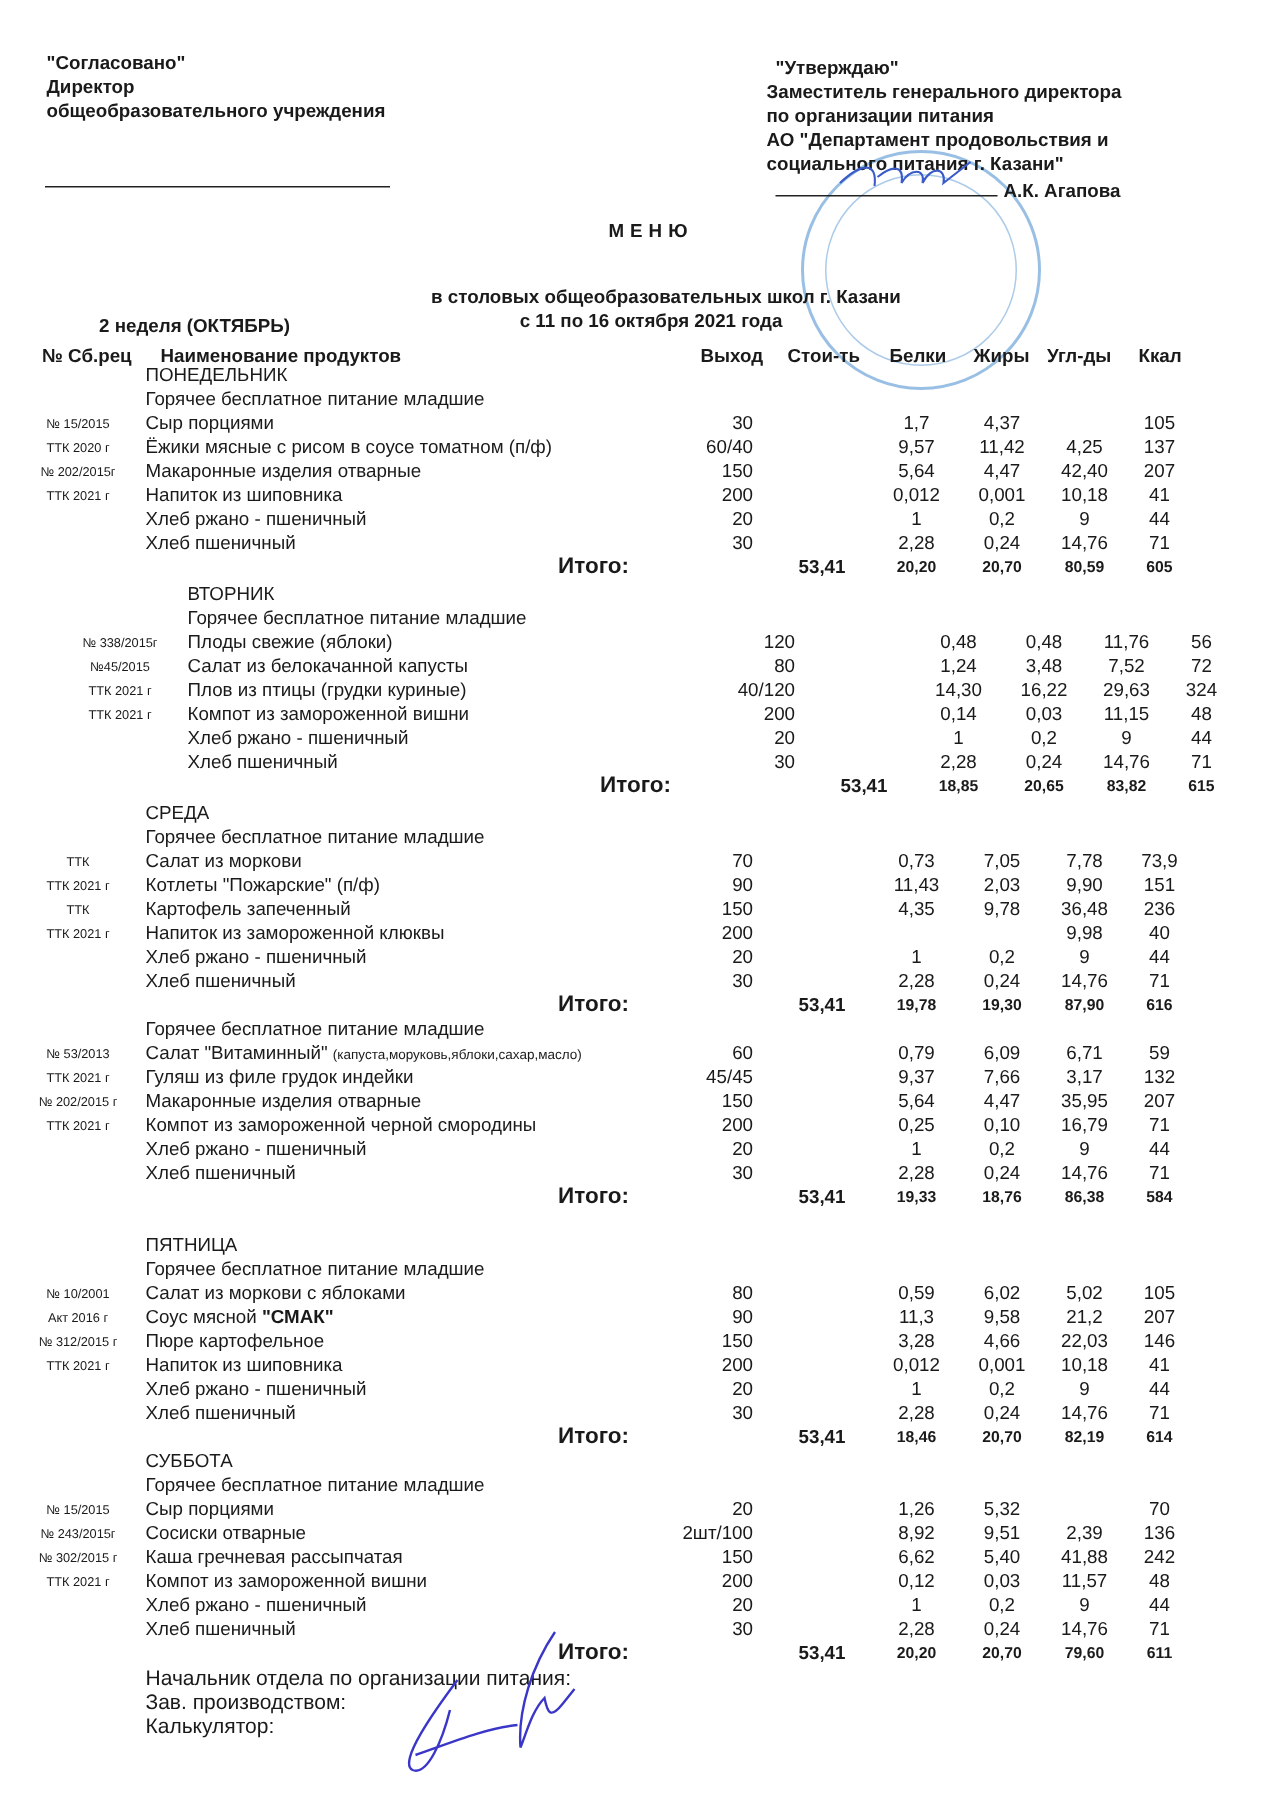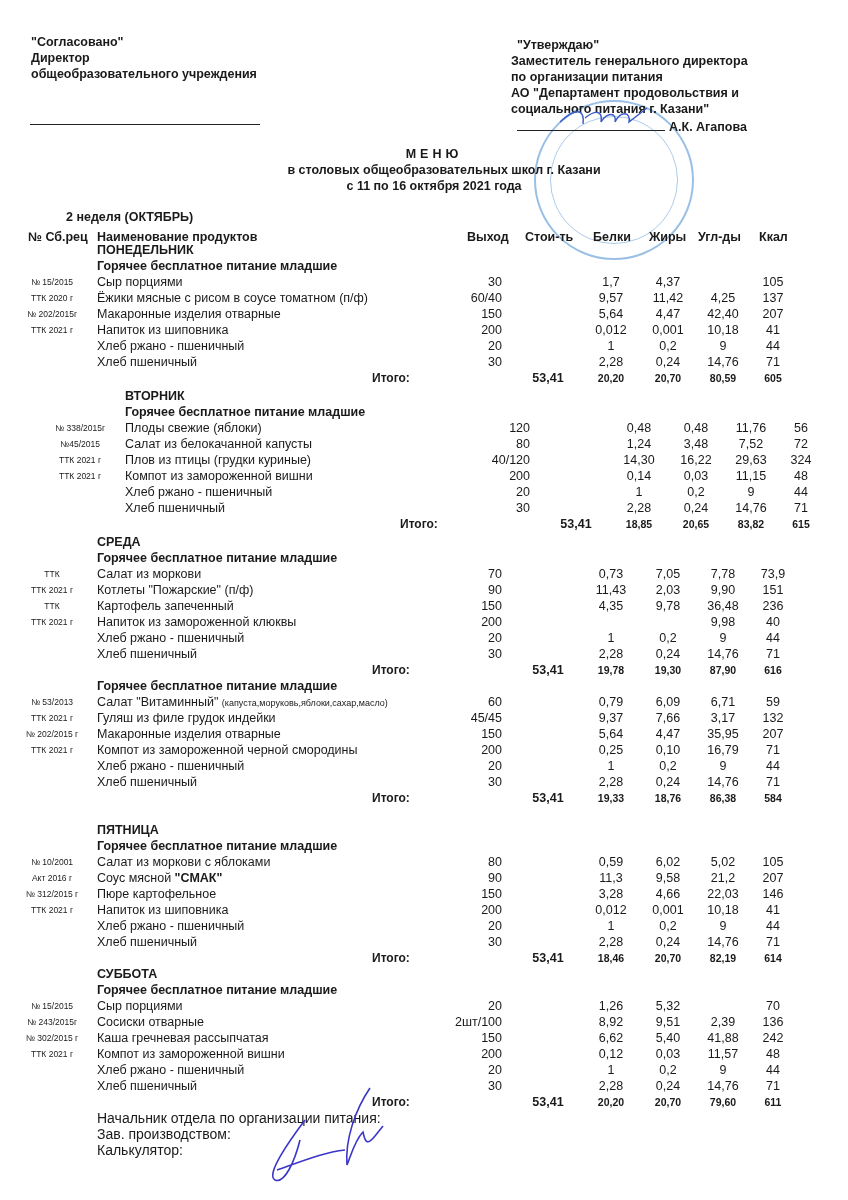--- a/index.html
+++ b/index.html
@@ -10,55 +10,55 @@
   .abs { position: absolute; }
   .hdr-left { left: 31px; top: 34px; font-size: 12.5px; font-weight: bold; line-height: 16px; }
   .sig-line-left { left: 30px; top: 124px; width: 230px; border-top: 1.5px solid #222; }
   .hdr-right { left: 511px; top: 37px; font-size: 12.5px; font-weight: bold; line-height: 16px; }
   .hdr-right .r0 { padding-left: 6px; }
   .sig-row { position: relative; height: 16px; }
   .sig-row .line { position: absolute; left: 6px; top: 13px; width: 148px; border-top: 1.5px solid #222; }
   .sig-row .name { position: absolute; left: 158px; top: 2px; }
   .title-block { left: 0; width: 848px; top: 146px; text-align: center; font-size: 12.5px; font-weight: bold; line-height: 16px; }
   .title-block .t1 { letter-spacing: 4px; padding-left: 20px; }
-  .title-block .t2 { padding-left: 40px; }
+  .title-block .t2 { padding-left: 40px; margin-top: 28px; }
   .title-block .t3 { padding-left: 20px; }
 
   .stamp { left: 534px; top: 100px; width: 160px; height: 160px; border-radius: 50%;
            border: 2px solid rgba(70,140,205,0.55); box-sizing: border-box; pointer-events: none; }
   .stamp::after { content: ""; position: absolute; left: 14px; top: 14px; right: 14px; bottom: 14px;
            border-radius: 50%; border: 1.5px solid rgba(70,140,205,0.45); }
 
   .week { left: 66px; top: 210px; font-size: 12.5px; font-weight: bold; }
 
   .col-head { top: 230px; font-size: 12.5px; font-weight: bold; }
   .ch-code { left: 28px; }
-  .ch-name { left: 97px; }
+  .ch-name { left: 107px; }
   .ch-out { left: 457px; padding-left: 10px; }
   .ch-cost { left: 525px; }
   .ch-prot { left: 593px; }
   .ch-fat { left: 649px; }
   .ch-carb { left: 698px; }
   .ch-kcal { left: 759px; }
 
   .day-block { left: 0; width: 848px; position: absolute; }
   .row { position: relative; height: 16px; font-size: 12.5px; line-height: 16px; white-space: nowrap; }
   .row .code { position: absolute; left: 14px; width: 76px; text-align: center; font-size: 8.5px; }
   .row .name { position: absolute; left: 97px; }
   .row .name .small { font-size: 9px; }
   .row .name b { font-weight: bold; }
   .row .out { position: absolute; left: 420px; width: 82px; text-align: right; }
   .row .cost { position: absolute; left: 520px; width: 56px; text-align: center; }
   .row .prot { position: absolute; left: 580px; width: 62px; text-align: center; }
   .row .fat { position: absolute; left: 640px; width: 56px; text-align: center; }
   .row .carb { position: absolute; left: 694px; width: 58px; text-align: center; }
   .row .kcal { position: absolute; left: 752px; width: 42px; text-align: center; }
-  .row.day-title .name, .row.sub-title .name { font-weight: bold; }
+  .row.day-title .name, .row.sub-title .name { font-weight: normal; }
   .row.total { font-weight: bold; }
-  .row.total .label { position: absolute; left: 372px; font-size: 12px; }
+  .row.total .label { position: absolute; left: 372px; font-size: 15px; }
   .row.total .cost { font-size: 12.5px; }
   .row.total .prot, .row.total .fat, .row.total .carb, .row.total .kcal { font-size: 10.5px; }
 
   .footer { left: 97px; top: 1110px; font-size: 14px; line-height: 16px; }
   .signature { left: 255px; top: 1080px; width: 140px; height: 110px; pointer-events: none; }
 </style>
 </head>
 <body>
 
 <div class="abs hdr-left">

